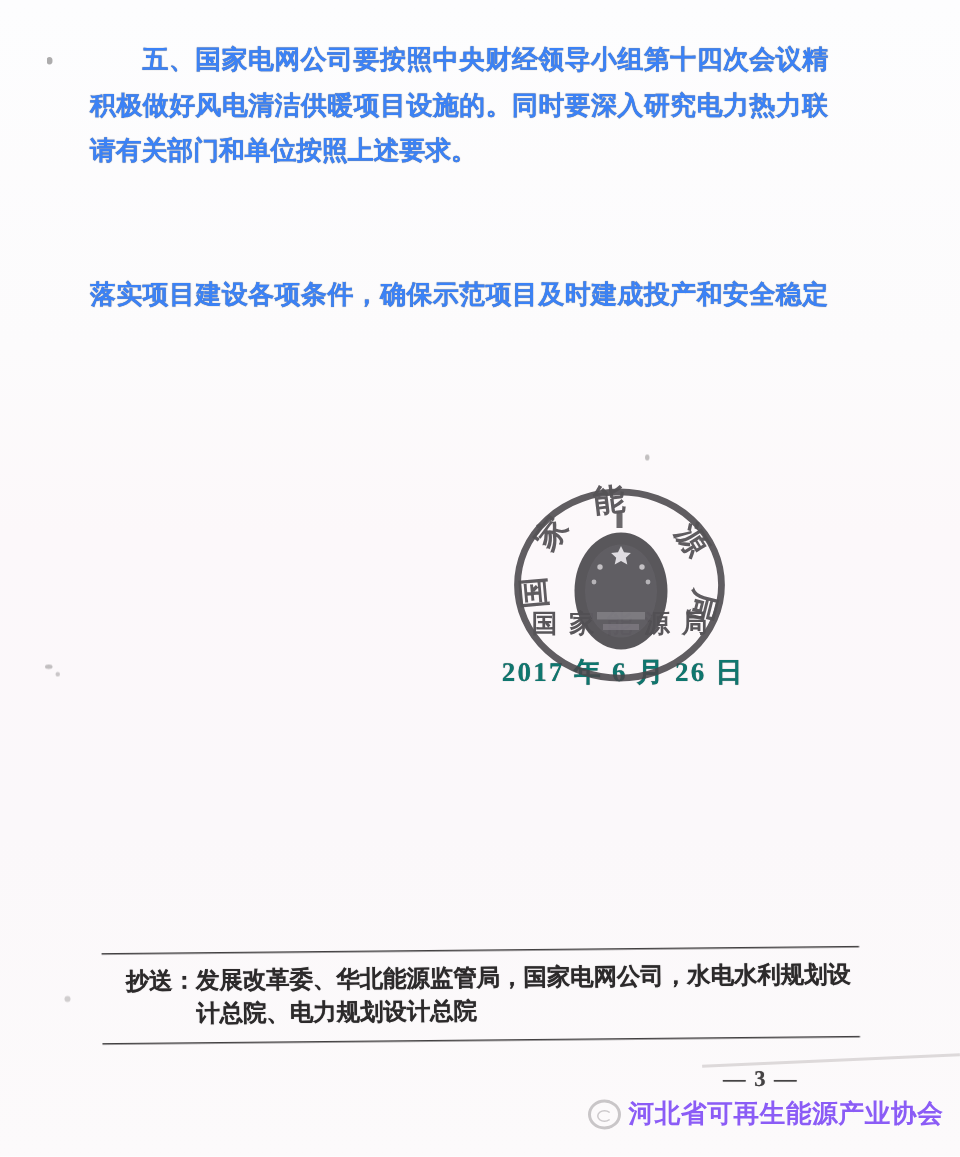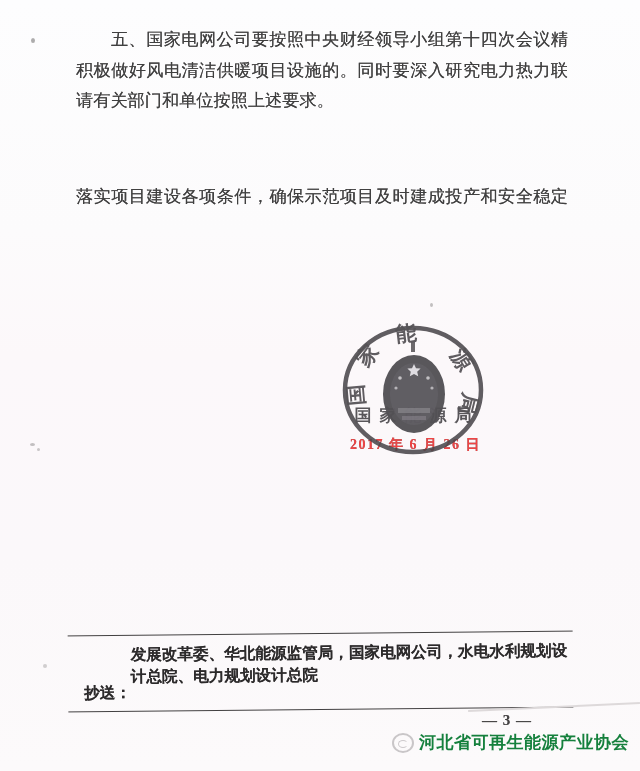--- a/index.html
+++ b/index.html
@@ -3,57 +3,57 @@
 <meta charset="utf-8">
 <style>
   html,body{margin:0;padding:0;}
   body{
     width:640px;height:771px;position:relative;overflow:hidden;
     background:linear-gradient(180deg,#fdfdfe 0%,#fcfbfc 30%,#fcf8fa 46%,#fbf8fa 72%,#fcfafb 100%);
     font-family:"Liberation Serif","DejaVu Serif",serif;
   }
   .scan{filter:blur(0.25px);}
   
-  .textblock{position:absolute;left:76px;width:492px;color:#404040;
-    font-size:17.2px;font-weight:400;
+  .textblock{position:absolute;left:60px;width:492px;color:#3b82f6;
+    font-size:17.2px;font-weight:700;
     text-shadow:0 0 .6px rgba(45,42,44,.75);}
   .tline{height:30.6px;line-height:30.6px;white-space:nowrap;
     text-align:justify;text-align-last:justify;}
   .tline.indent{padding-left:35px;}
   .tline.short{text-align:left;text-align-last:left;}
   #para1{top:25px;}
   #para2{top:182px;}
   
   #seal{position:absolute;left:330px;top:312px;width:170px;height:150px;
     filter:blur(.45px);opacity:.93;z-index:3;}
   
   #date-line{position:absolute;left:318px;top:436px;width:195px;
-    text-align:center;font-size:14px;font-weight:600;color:#ef4444;
+    text-align:center;font-size:18px;font-weight:600;color:#0f766e;
     letter-spacing:1.5px;z-index:2;text-shadow:0 0 .5px rgba(50,48,50,.7);}
   
   #cc-block{position:absolute;left:68px;top:633px;width:505px;
     transform:rotate(-.55deg);color:#2c2a2b;font-weight:600;}
   .cc-rule{height:0;border-top:1.8px solid #413f40;filter:blur(.3px);}
   #cc-body{display:flex;padding:8px 0 7px 16px;font-size:15.6px;line-height:22px;
     text-shadow:0 0 .5px rgba(44,42,43,.7);}
-  #cc-label{white-space:nowrap;margin-top:38px;}
+  #cc-label{white-space:nowrap;}
   #cc-lines{white-space:nowrap;}
   
   #scan-diag{position:absolute;left:468px;top:706px;width:172px;height:1.5px;
     background:#ddd9da;transform:rotate(-2.6deg);}
   #page-number{position:absolute;left:452px;top:712px;width:110px;text-align:center;
     font-size:15px;font-weight:700;color:#454344;letter-spacing:1px;
     text-shadow:0 0 .5px rgba(60,58,59,.6);}
   #footer-wm{position:absolute;left:392px;top:731px;display:flex;align-items:center;
     gap:5px;filter:blur(.35px);}
   #wm-logo{width:22px;height:20px;border:2px solid #c9c6c8;border-radius:50%;
     position:relative;box-sizing:border-box;}
   #wm-logo::after{content:"";position:absolute;left:4px;top:5px;width:8px;height:6px;
     border:1.5px solid #ccc9cb;border-radius:50%;border-right-color:transparent;}
-  #wm-text{font-size:17px;font-weight:700;color:#15803d;letter-spacing:.5px;
+  #wm-text{font-size:17px;font-weight:700;color:#8b5cf6;letter-spacing:.5px;
     font-family:"Liberation Sans","DejaVu Sans",sans-serif;}
   
   .speck{position:absolute;background:#6c696a;border-radius:50%;opacity:.55;}
   #speck1{left:31px;top:38px;width:4px;height:5px;}
   #speck2{left:30px;top:443px;width:5px;height:3px;opacity:.4;}
   #speck3{left:37px;top:448px;width:3px;height:3px;opacity:.35;}
   #speck4{left:43px;top:664px;width:4px;height:4px;opacity:.3;}
   #speck5{left:430px;top:303px;width:3px;height:4px;opacity:.4;}
 </style>
 </head>

